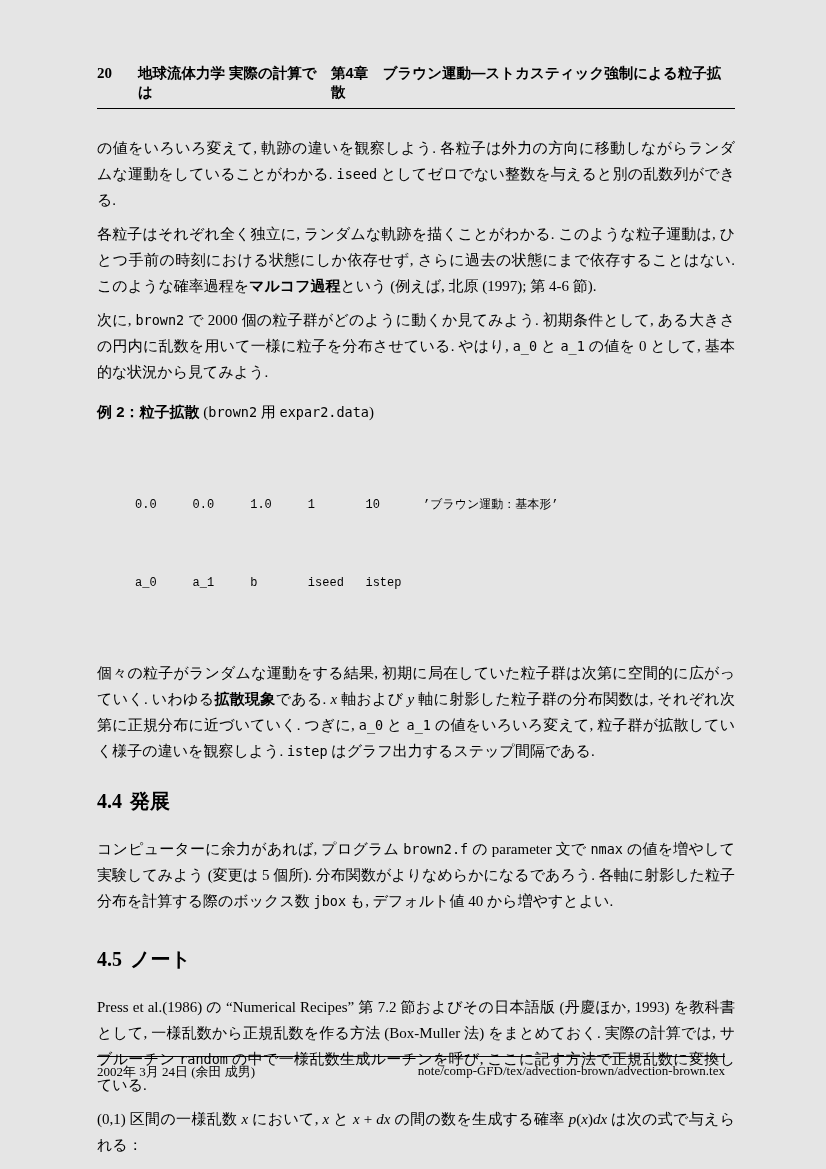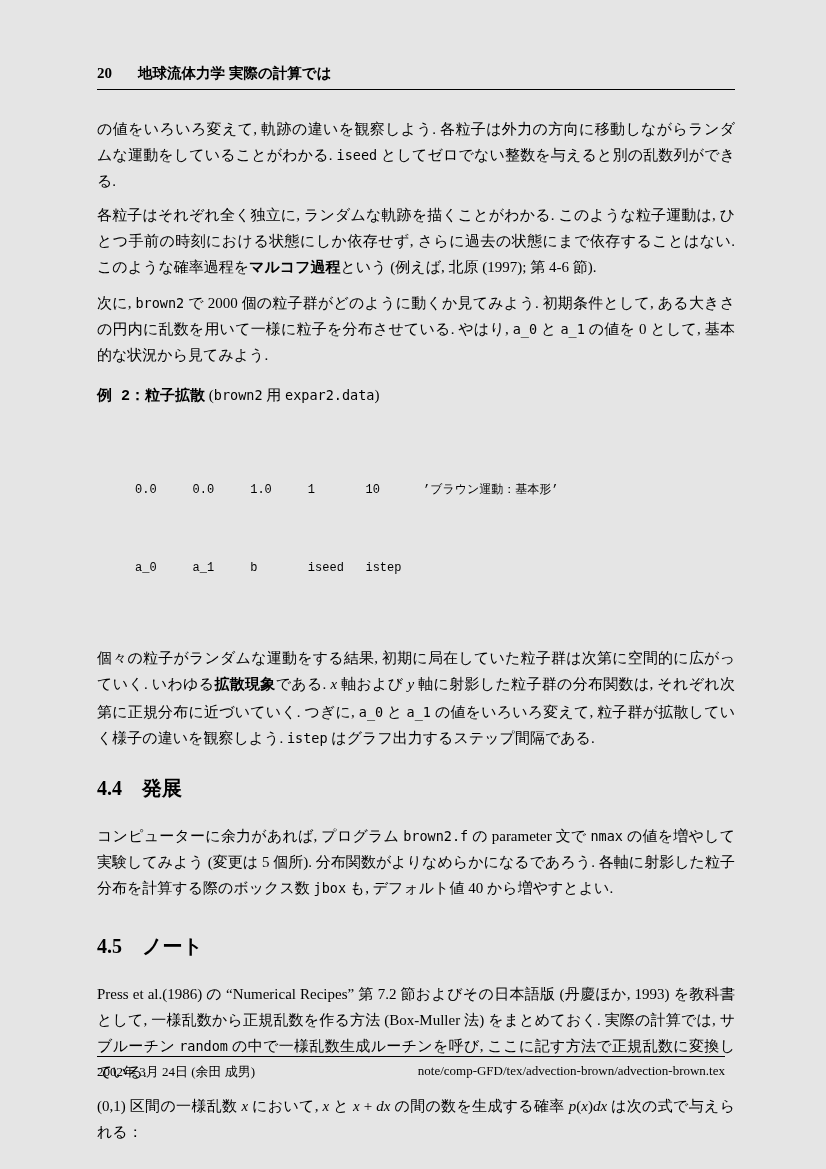--- a/index.html
+++ b/index.html
@@ -14,32 +14,32 @@
     display:flex;justify-content:space-between;align-items:baseline;
     border-bottom:1.5px solid #000;padding-bottom:6px;
   }
   .runhead-left{display:flex;align-items:baseline;gap:26px;}
   .pagenum{font-size:15px;font-weight:bold;font-family:"Liberation Serif",serif;}
   .head-title{font-size:14.5px;font-weight:bold;font-family:"Liberation Sans","DejaVu Sans",sans-serif;}
   
   .para{font-size:15px;line-height:26px;text-align:justify;margin:8px 0 0 0;}
   .p-first{margin-top:26px;}
   .seg-normal{font-family:"Liberation Serif","DejaVu Serif",serif;}
-  .seg-bold{font-family:Liberation Mono, monospace;font-weight:bold;}
+  .seg-bold{font-family:Liberation Sans, sans-serif;font-weight:bold;}
   .seg-mono{font-family:"DejaVu Sans Mono","Liberation Mono",monospace;font-size:13.5px;}
   .seg-math{font-family:"Liberation Serif",serif;font-style:italic;}
   
   .example-heading{font-size:15px;line-height:26px;margin-top:14px;}
   .codeblock{
     margin:10px 0 0 38px;font-family:Liberation Mono, monospace;
     font-size:12px;line-height:26px;white-space:pre;
   }
   .p-after-code{margin-top:12px;}
   
-  .section-heading{display:flex;align-items:baseline;gap:20px;line-height:26px;}
+  .section-heading{display:flex;align-items:baseline;gap:8px;line-height:26px;}
   .sec-44{margin-top:24px;}
   .sec-45{margin-top:32px;text-align:right;}
   .section-number{font-size:20px;font-weight:bold;font-family:"Liberation Serif",serif;}
   .section-title{font-size:20px;font-weight:bold;font-family:"Liberation Sans","DejaVu Sans",sans-serif;}
   .p-after-section{margin-top:22px;}
   
   .pfooter{
     position:absolute;left:97px;right:101px;top:1056px;
     border-top:1.2px solid #000;padding-top:6px;
     display:flex;justify-content:space-between;font-size:13px;
@@ -48,20 +48,21 @@
 </head>
 <body>
 
 <div class="page">
 
   <div class="runhead">
     <div class="runhead-left">
       <span class="pagenum">20</span>
       <span class="head-title">地球流体力学 実際の計算では</span>
     </div>
+    <span class="head-title">第4章　ブラウン運動—ストカスティック強制による粒子拡散</span>
   </div>
 
   <p class="para p-first"><span class="seg-normal">の値をいろいろ変えて, 軌跡の違いを観察しよう. 各粒子は外力の方向に移動しながらランダムな運動をしていることがわかる. </span><span class="seg-mono">iseed</span><span class="seg-normal"> としてゼロでない整数を与えると別の乱数列ができる.</span></p>
 
   <p class="para"><span class="seg-normal">各粒子はそれぞれ全く独立に, ランダムな軌跡を描くことがわかる. このような粒子運動は, ひとつ手前の時刻における状態にしか依存せず, さらに過去の状態にまで依存することはない. このような確率過程を</span><span class="seg-bold">マルコフ過程</span><span class="seg-normal">という (例えば, 北原 (1997); 第 4-6 節).</span></p>
 
   <p class="para"><span class="seg-normal">次に, </span><span class="seg-mono">brown2</span><span class="seg-normal"> で 2000 個の粒子群がどのように動くか見てみよう. 初期条件として, ある大きさの円内に乱数を用いて一様に粒子を分布させている. やはり, </span><span class="seg-mono">a_0</span><span class="seg-normal"> と </span><span class="seg-mono">a_1</span><span class="seg-normal"> の値を 0 として, 基本的な状況から見てみよう.</span></p>
 
   <p class="example-heading"><span class="seg-bold">例 2：粒子拡散</span><span class="seg-normal"> (</span><span class="seg-mono">brown2</span><span class="seg-normal"> 用 </span><span class="seg-mono">expar2.data</span><span class="seg-normal">)</span></p>
 

